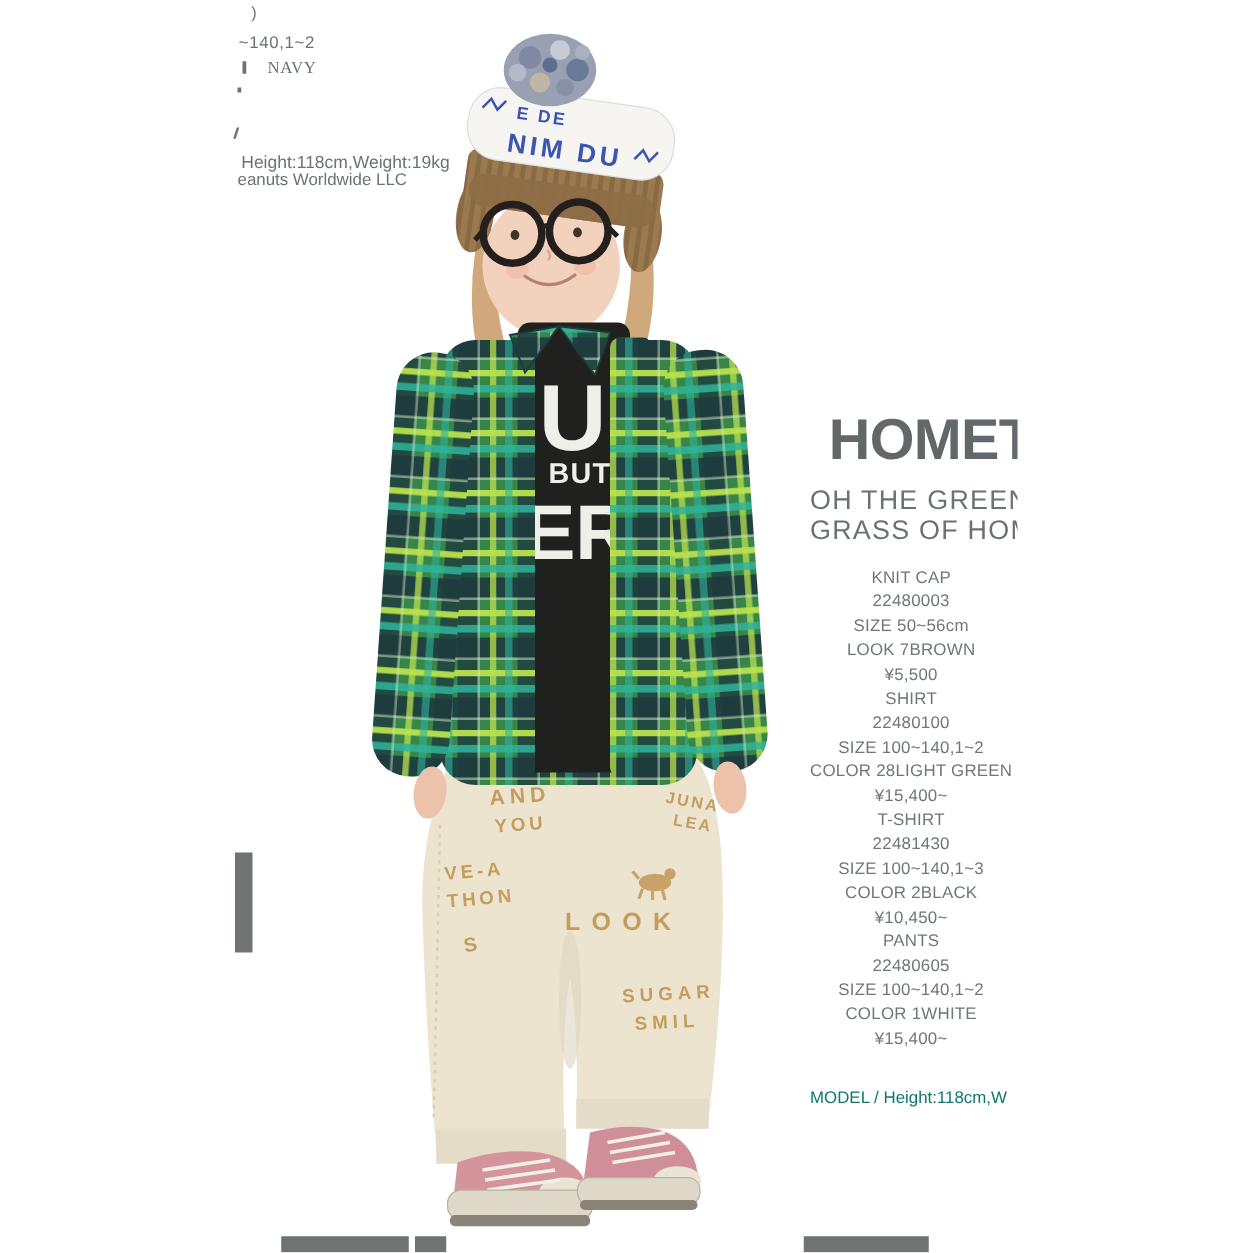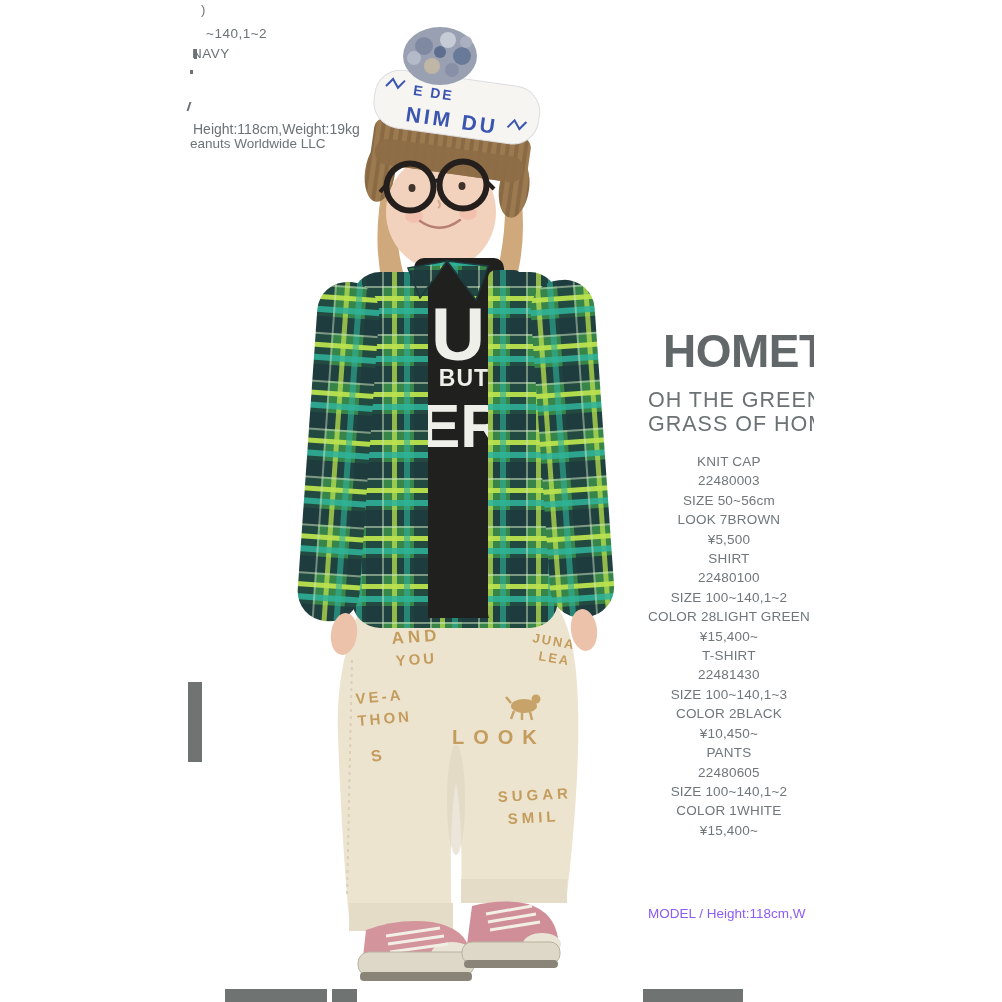--- a/index.html
+++ b/index.html
@@ -1,38 +1,38 @@
 <!DOCTYPE html>
 <html><head>
 <meta charset="utf-8">
 <style>
   html,body{margin:0;padding:0;background:#fff;}
   .page{position:relative;width:1002px;height:1002px;background:#ffffff;overflow:hidden;
         font-family:"Liberation Sans",sans-serif;}
   
   .lline{position:absolute;color:#6c7275;white-space:nowrap;}
   .l0{left:201px;top:2px;font-size:13px;}
-  .l1{left:206px;top:26px;font-size:13.5px;letter-spacing:.5px;}
-  .l2{left:192px;top:46px;font-size:13.5px;letter-spacing:.5px;}
+  .l1{left:191px;top:26px;font-size:13.5px;letter-spacing:.5px;}
+  .l2{left:214px;top:46px;font-size:13.5px;letter-spacing:.5px;font-family:Liberation Serif, serif;}
   .l3{left:193px;top:100px;font-size:14px;margin-top:21px;}
   .l4{left:190px;top:136px;font-size:13.5px;}
   .frag{position:absolute;background:#6c7275;}
   .f-navy{left:194px;top:49px;width:3px;height:10px;}
   .f-slash{left:188px;top:102px;width:2px;height:9px;transform:skewX(-18deg);}
   .f-dot{left:190px;top:70px;width:3px;height:4px;}
   
   .rcol{position:absolute;left:648px;top:0;width:166px;height:1002px;overflow:hidden;}
   .rtitle{position:absolute;left:0;top:328px;font-size:46px;font-weight:700;color:#62686a;
           letter-spacing:-.5px;white-space:nowrap;line-height:1;margin-left:15px;}
   .rsub{position:absolute;left:0;top:389px;font-size:21.5px;line-height:23.5px;color:#6c7274;
         letter-spacing:1px;white-space:nowrap;}
   .plist{position:absolute;left:0;top:452px;font-size:13.5px;line-height:19.4px;color:#70767a;
          letter-spacing:.2px;}
   .plist div{white-space:nowrap;text-align:center;}
-  .rmodel{position:absolute;left:0;top:870px;font-size:13.5px;color:#8b5cf6;white-space:nowrap;margin-top:36px;}
+  .rmodel{position:absolute;left:0;top:870px;font-size:13.5px;color:#0f766e;white-space:nowrap;}
   
   .bar{position:absolute;background:#6f7473;}
   .bar-left{left:188px;top:682px;width:14px;height:80px;}
   .bar-b1{left:225px;top:989px;width:102px;height:13px;}
   .bar-b2{left:332px;top:989px;width:25px;height:13px;}
   .bar-b3{left:643px;top:989px;width:100px;height:13px;}
   .photo{position:absolute;left:280px;top:0;width:340px;height:1002px;}
 </style>
 </head>
 <body>

